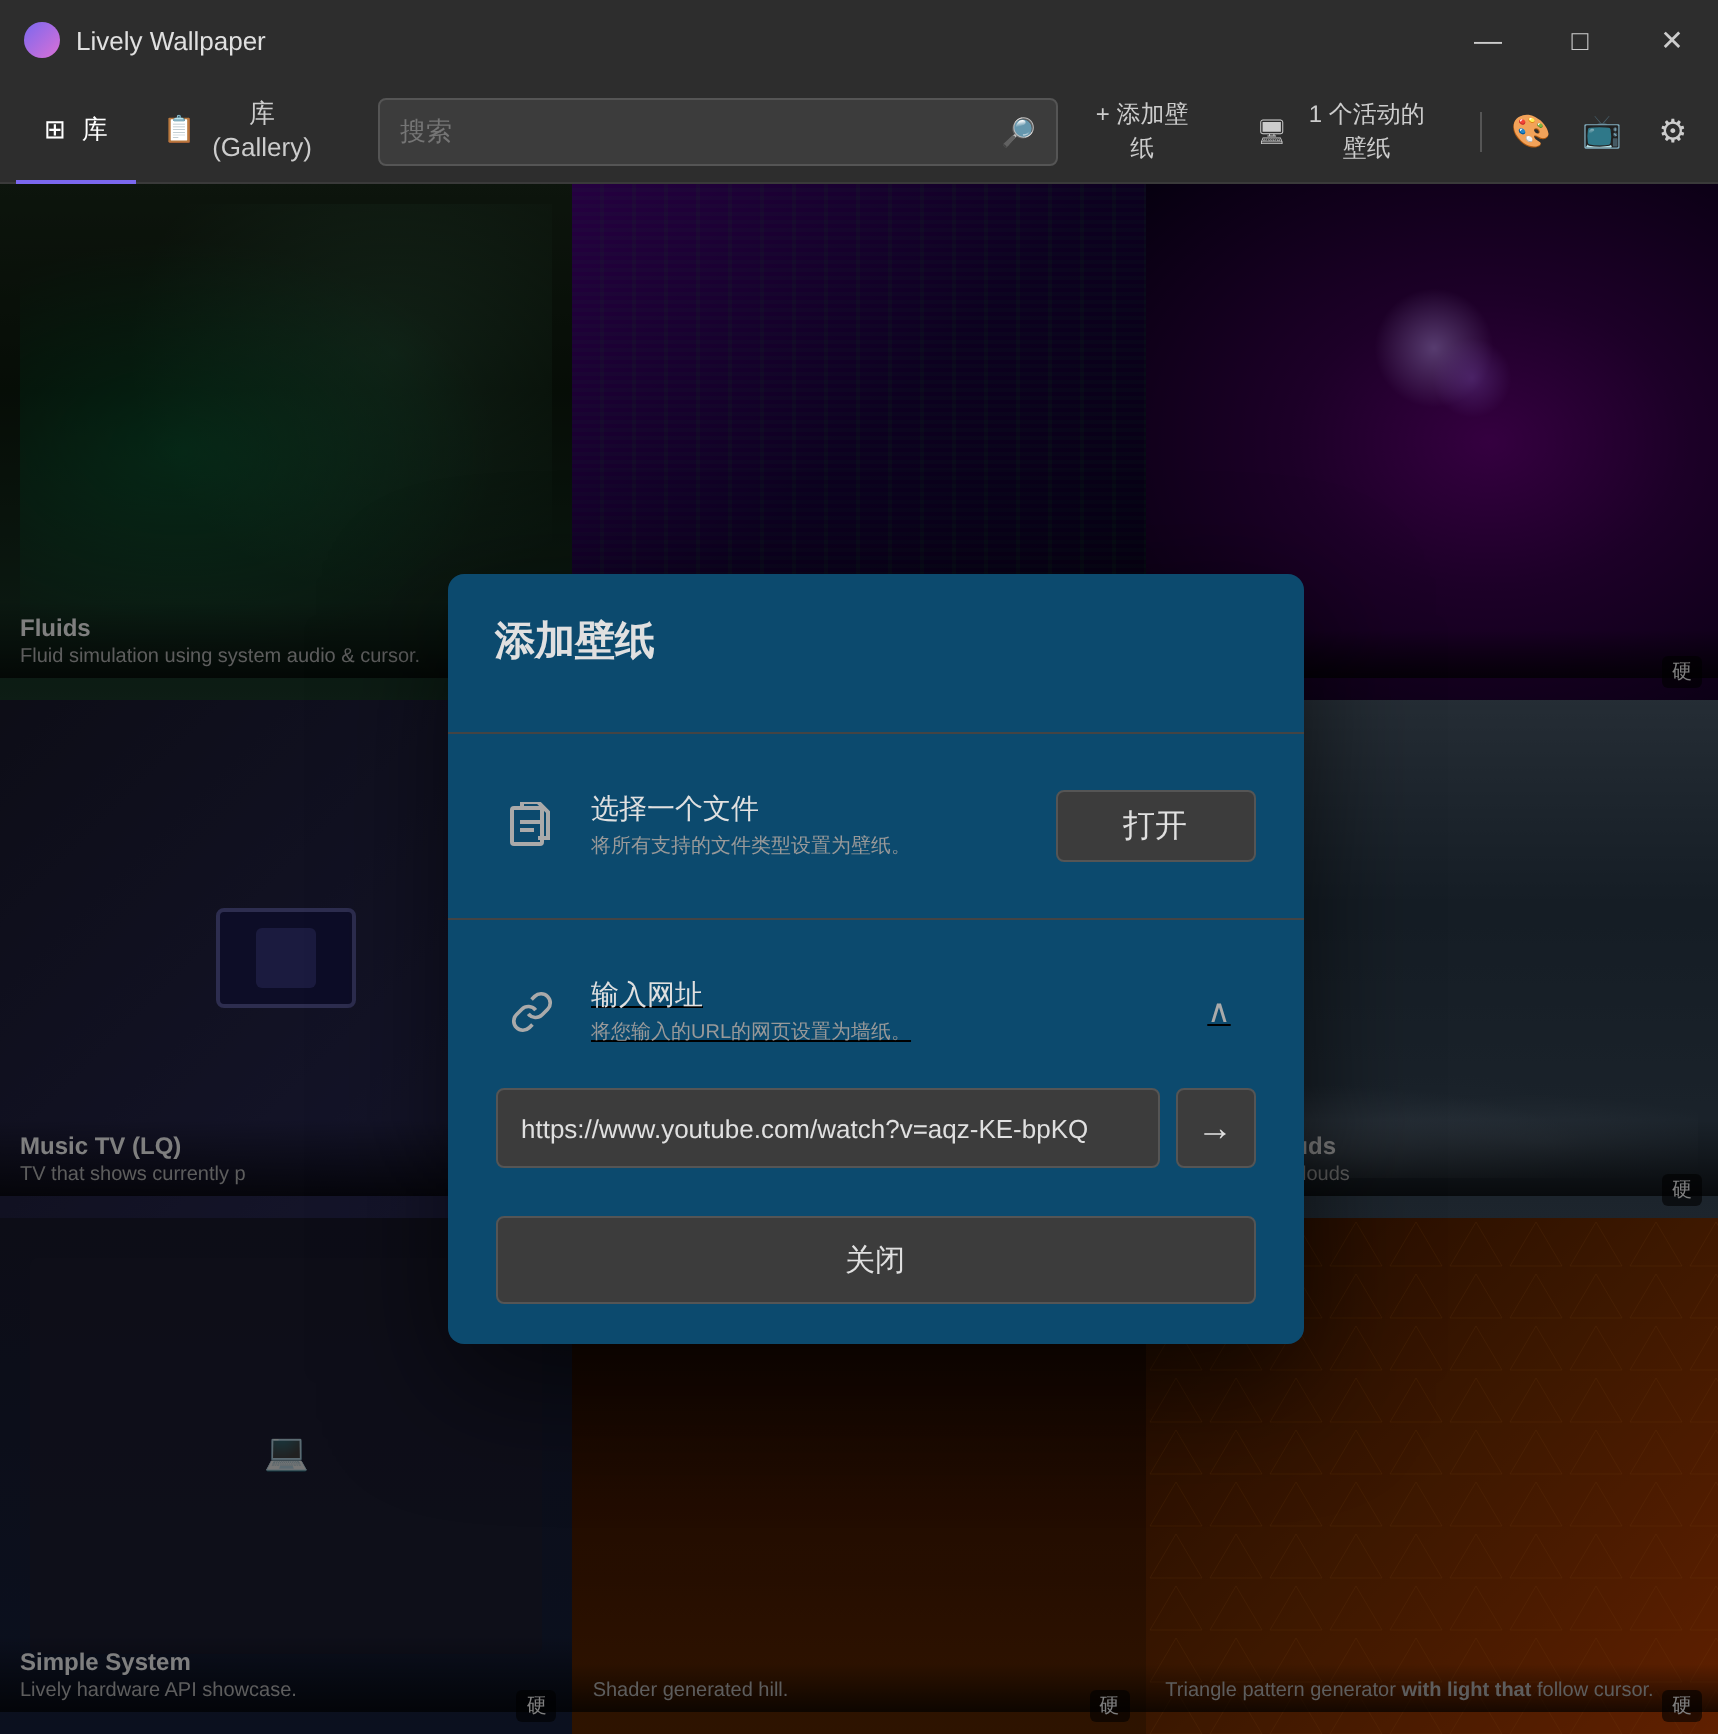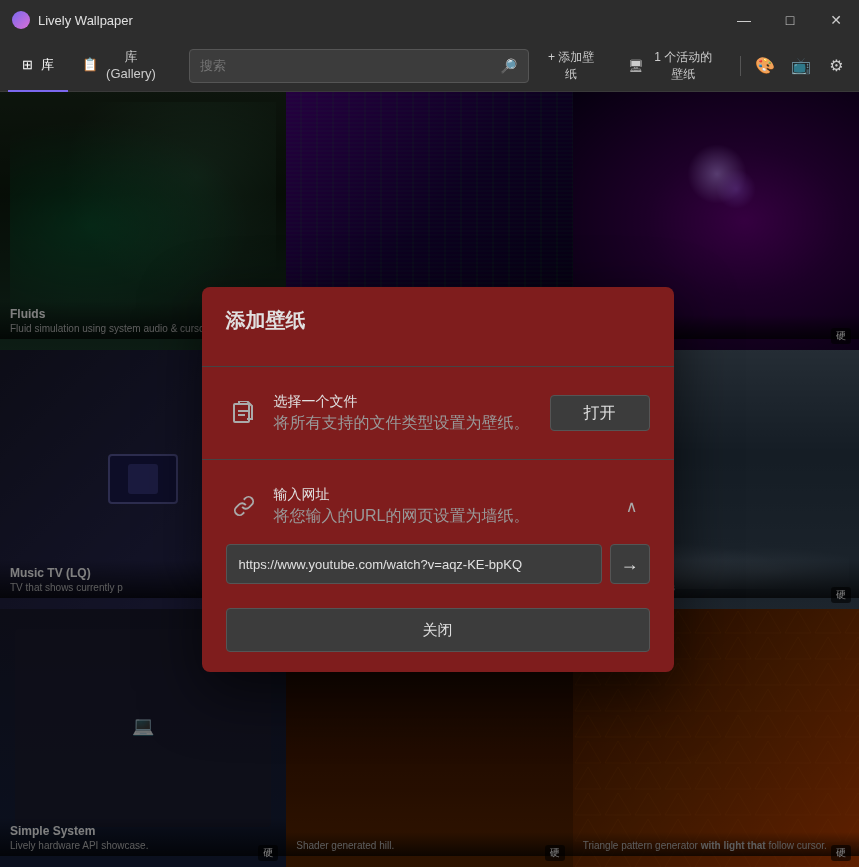--- a/index.html
+++ b/index.html
@@ -254,22 +254,22 @@
       top: 0; left: 0; right: 0; bottom: 0;
       background: rgba(0,0,0,0.5);
       z-index: 10;
       display: flex;
       align-items: center;
       justify-content: center;
     }
 
     
     .modal {
-      width: 472px;
-      background: #7f1d1d;
+      width: 428px;
+      background: #0c4a6e;
       border-radius: 8px;
       box-shadow: 0 20px 60px rgba(0,0,0,0.6);
       overflow: hidden;
       margin-left: 16px;
     }
     .modal-header {
       padding: 20px 24px 16px;
     }
     .modal-title {
       color: #e0e0e0;
@@ -328,21 +328,21 @@
       flex: 1;
     }
     .section-label {
       color: #e0e0e0;
       font-size: 14px;
       font-weight: 500;
       display: block;
     }
     .section-sublabel {
       color: #999;
-      font-size: 16px;
+      font-size: 10px;
       display: block;
       margin-top: 2px;
     }
     .open-btn {
       width: 100px;
       height: 36px;
       background: #3c3c3c;
       border: 1px solid #555;
       border-radius: 4px;
       color: #e0e0e0;
@@ -351,20 +351,21 @@
       flex-shrink: 0;
     }
 
     
     .url-section {
       padding: 0 24px;
       display: flex;
       align-items: center;
       gap: 12px;
       min-height: 60px;
+      text-decoration: underline;
     }
     .url-section-icon {
       width: 36px;
       height: 36px;
       color: #aaa;
       font-size: 18px;
       display: flex;
       align-items: center;
       justify-content: center;
       flex-shrink: 0;

